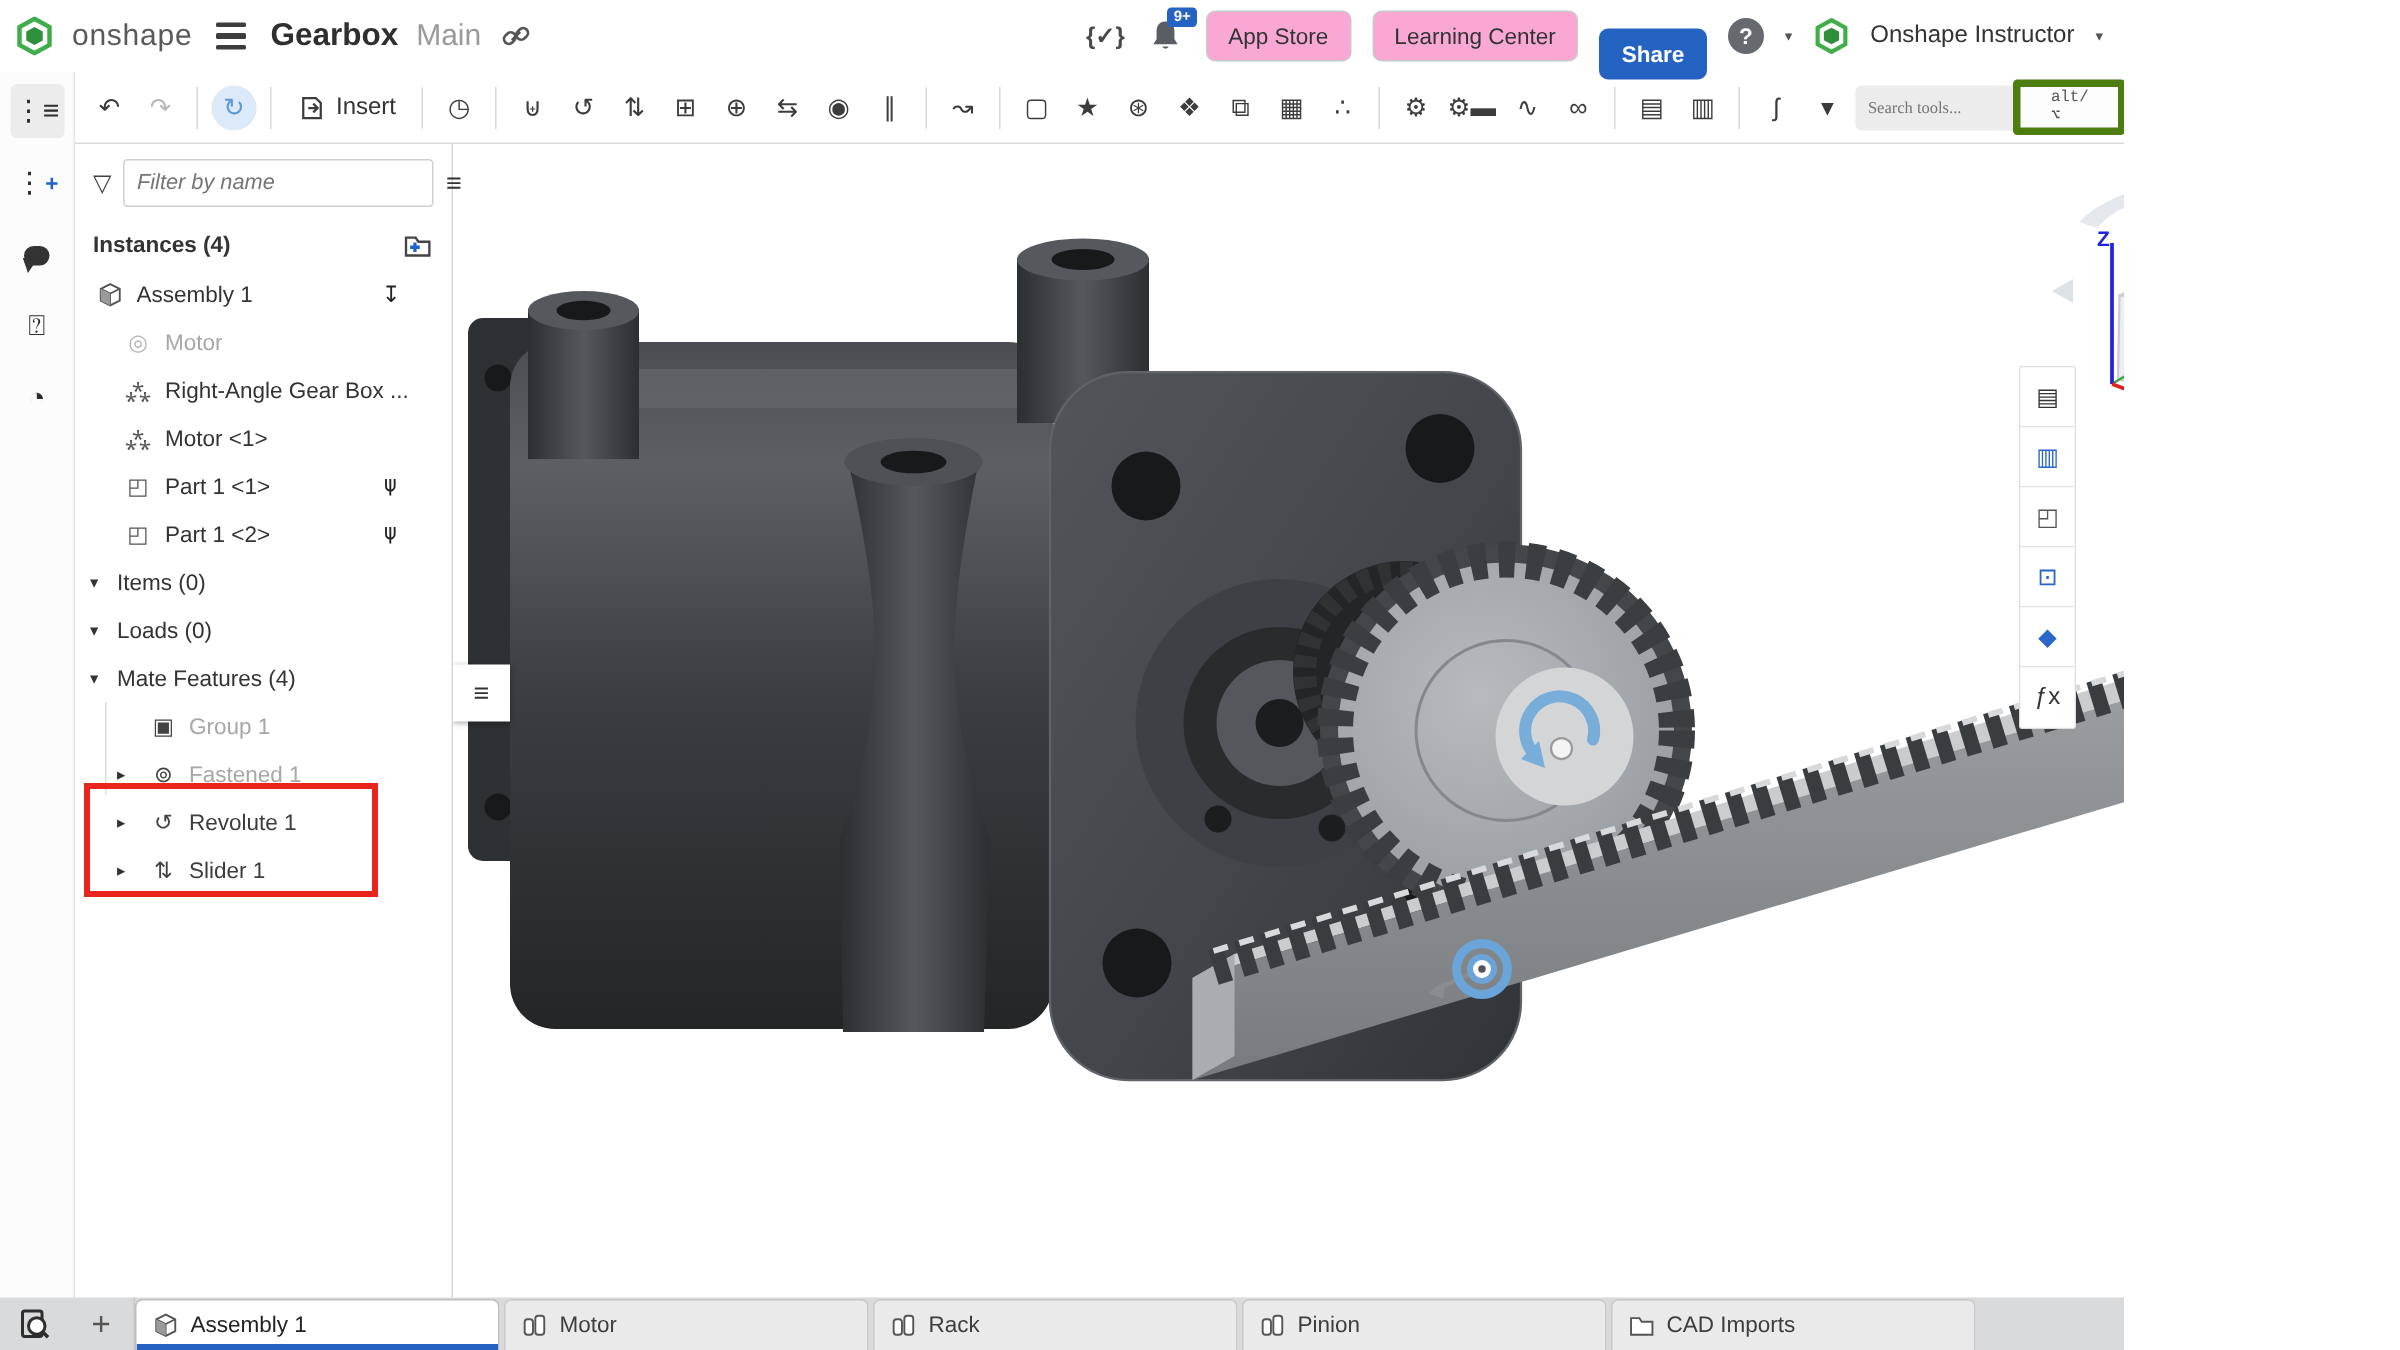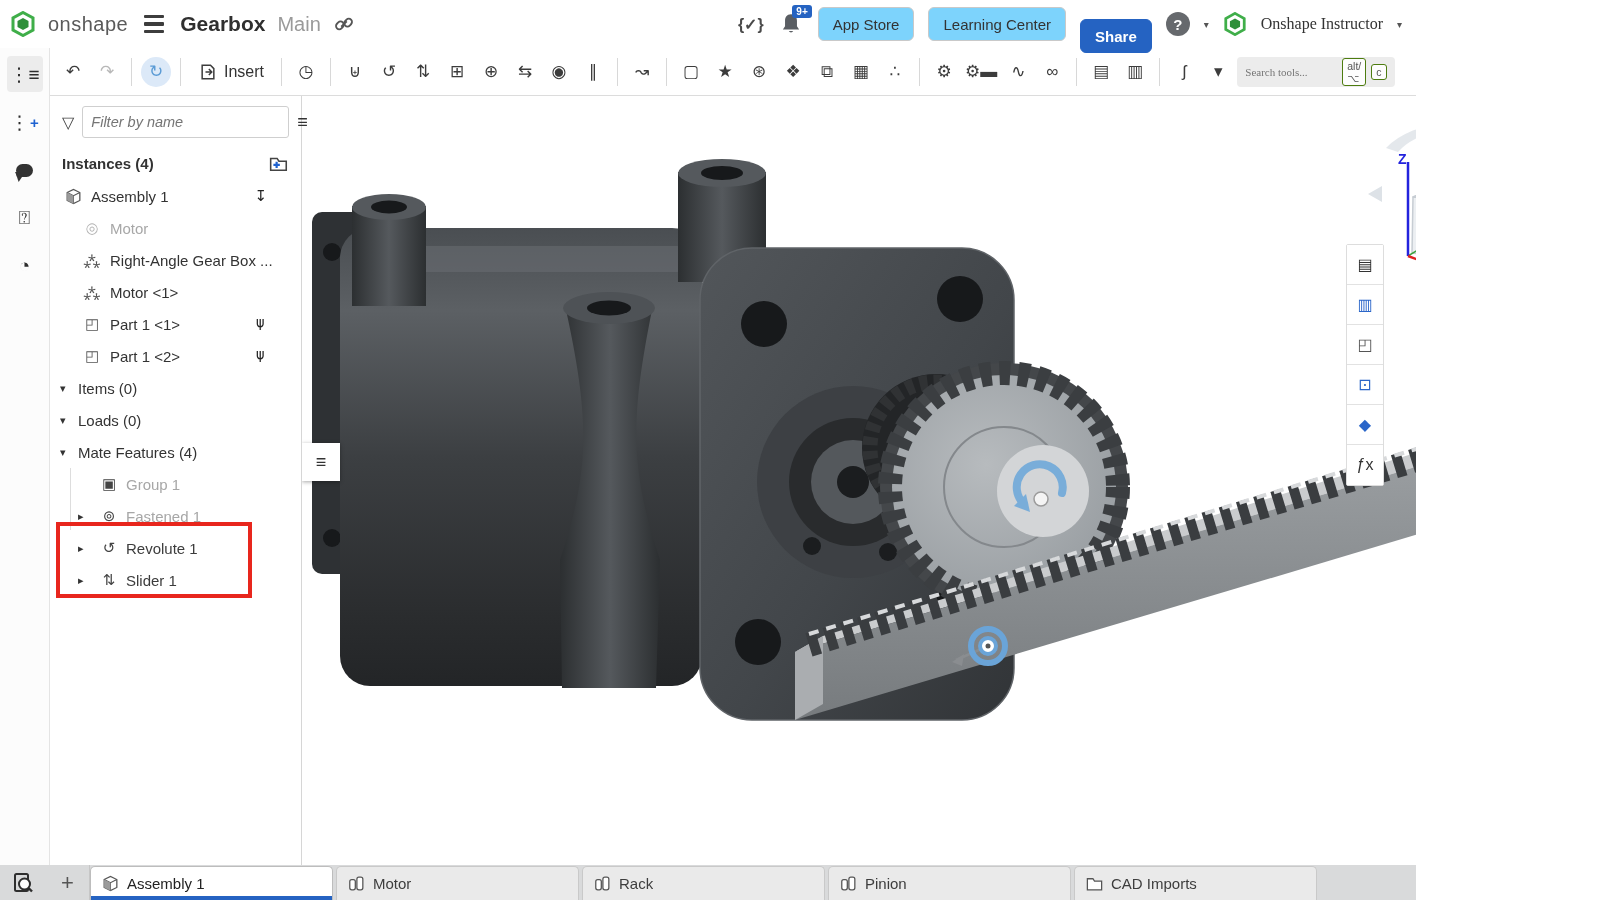--- a/index.html
+++ b/index.html
@@ -11,36 +11,36 @@
   .hleft { display:flex; align-items:center; gap:12px; }
   .logo-wordmark { font-size:20px; color:#5a5a5a; letter-spacing:.5px; }
   .hamburger { display:inline-flex; flex-direction:column; gap:4px; cursor:pointer; padding:4px; }
   .hamburger i { display:block; width:20px; height:3.5px; background:#3d3d3d; border-radius:1px; }
   .doc-title { font-size:21px; font-weight:bold; color:#2f2f2f; }
   .doc-branch { font-size:20px; color:#9a9a9a; }
   .hright { margin-left:auto; display:flex; align-items:center; gap:14px; }
   .braces { font-size:16px; font-weight:bold; color:#4a4a4a; }
   .bellwrap { position:relative; width:26px; height:26px; }
   .badge { position:absolute; top:-6px; right:-8px; background:#2563c2; color:#fff; font-size:10px; font-weight:bold; padding:1px 4px; border-radius:3px; }
-  .btn { height:34px; padding:0 14px; border:1px solid #c9c9c9; border-radius:6px; background:#7dd3fc; font-size:15px; color:#333; display:flex; align-items:center; cursor:pointer; }
+  .btn { height:34px; padding:0 14px; border:1px solid #c9c9c9; border-radius:6px; background:#f9a8d4; font-size:15px; color:#333; display:flex; align-items:center; cursor:pointer; }
   .btn-primary { background:#2563c2; border-color:#2563c2; color:#fff; font-weight:bold;margin-top:24px; }
   .help-circle { width:24px; height:24px; border-radius:50%; background:#66696d; color:#fff; font-weight:bold; font-size:15px; display:flex; align-items:center; justify-content:center; }
   .caret { font-size:10px; color:#555; }
-  .user { font-size:16px; color:#333;font-family:Liberation Serif, serif; }
+  .user { font-size:16px; color:#333; }
 
   
   .toolbar { position:absolute; top:48px; left:50px; right:0; height:48px; background:#fff; display:flex; align-items:center; gap:4px; padding:0 8px; border-bottom:1px solid #dcdcdc; z-index:30; }
   .tbtn { min-width:30px; height:30px; line-height:30px; text-align:center; font-size:17px; color:#3c3c3c; border-radius:3px; cursor:pointer; padding:0 2px; }
   .tbtn.disabled { color:#b8b8b8; }
   .tbtn.bgcircle { background:#dcе9f8; background:#dce9f8; border-radius:50%; }
   .vsep { display:inline-block; width:1px; height:28px; background:#d8d8d8; margin:0 5px; }
   .insert-btn { display:flex; align-items:center; gap:6px; height:32px; padding:0 8px; border-radius:3px; cursor:pointer; font-size:16px; color:#333; }
   .search-tools { margin-left:auto; margin-right:56px; width:186px; height:30px; background:#ececec; border-radius:4px; display:flex; align-items:center; padding:0 8px; gap:5px; }
   .search-tools input { border:none; background:transparent; outline:none; width:92px; font-size:11px; color:#a21caf; font-family:Liberation Serif, serif; }
-  .kbd { background:#fdfdfd; border:1px solid #4d7c0f; border-radius:3px; font-size:10.5px; color:#555; padding:1px 4px; }
+  .kbd { background:#fdfdfd; border:5px solid #4d7c0f; border-radius:3px; font-size:10.5px; color:#555; padding:1px 20px;font-family:Liberation Mono, monospace; }
 
   
   .left-rail { position:absolute; top:48px; left:0; width:50px; bottom:35px; background:#fcfcfc; border-right:1px solid #e4e4e4; display:flex; flex-direction:column; align-items:center; gap:12px; padding-top:8px; z-index:35; }
   .railbtn { width:36px; height:36px; display:flex; align-items:center; justify-content:center; font-size:19px; color:#2d2d2d; border-radius:4px; cursor:pointer; position:relative; }
   .railbtn.active { background:#ececec; }
   .railbtn .accent { color:#1e62d0; font-size:15px; margin-left:1px; font-weight:bold; }
   .bubble { width:17px; height:13px; background:#333; border-radius:8px 8px 8px 8px; position:relative; display:inline-block; }
   .bubble::after { content:""; position:absolute; left:1px; bottom:-5px; border:5px solid transparent; border-top-color:#333; border-left-color:#333; transform:skewX(18deg); }
 
   

